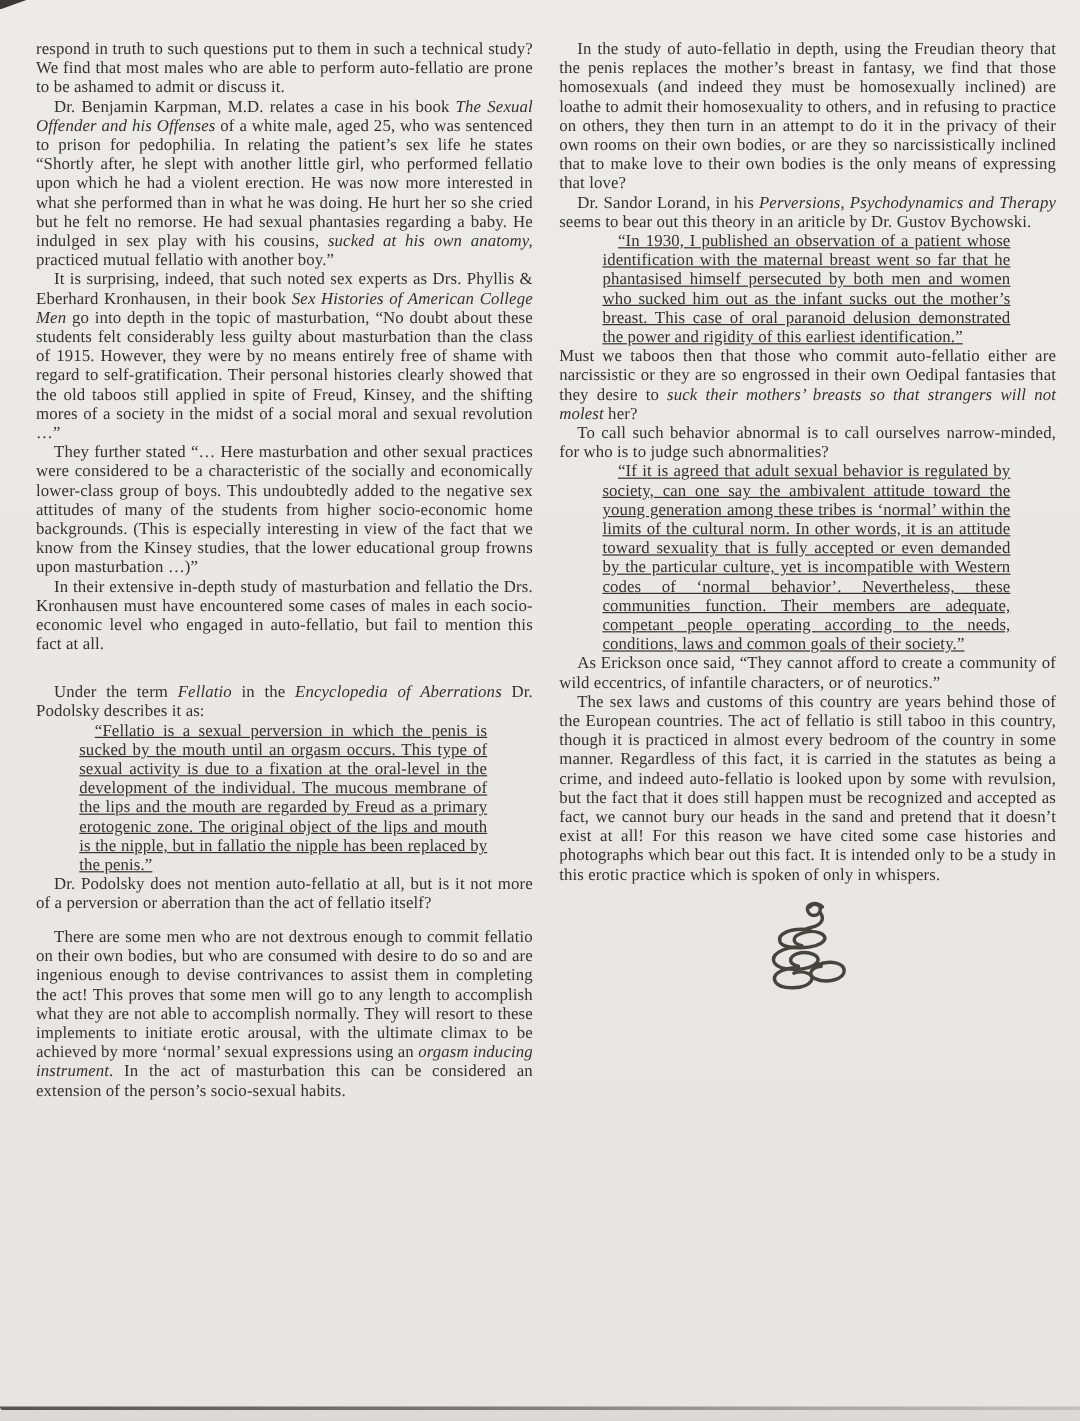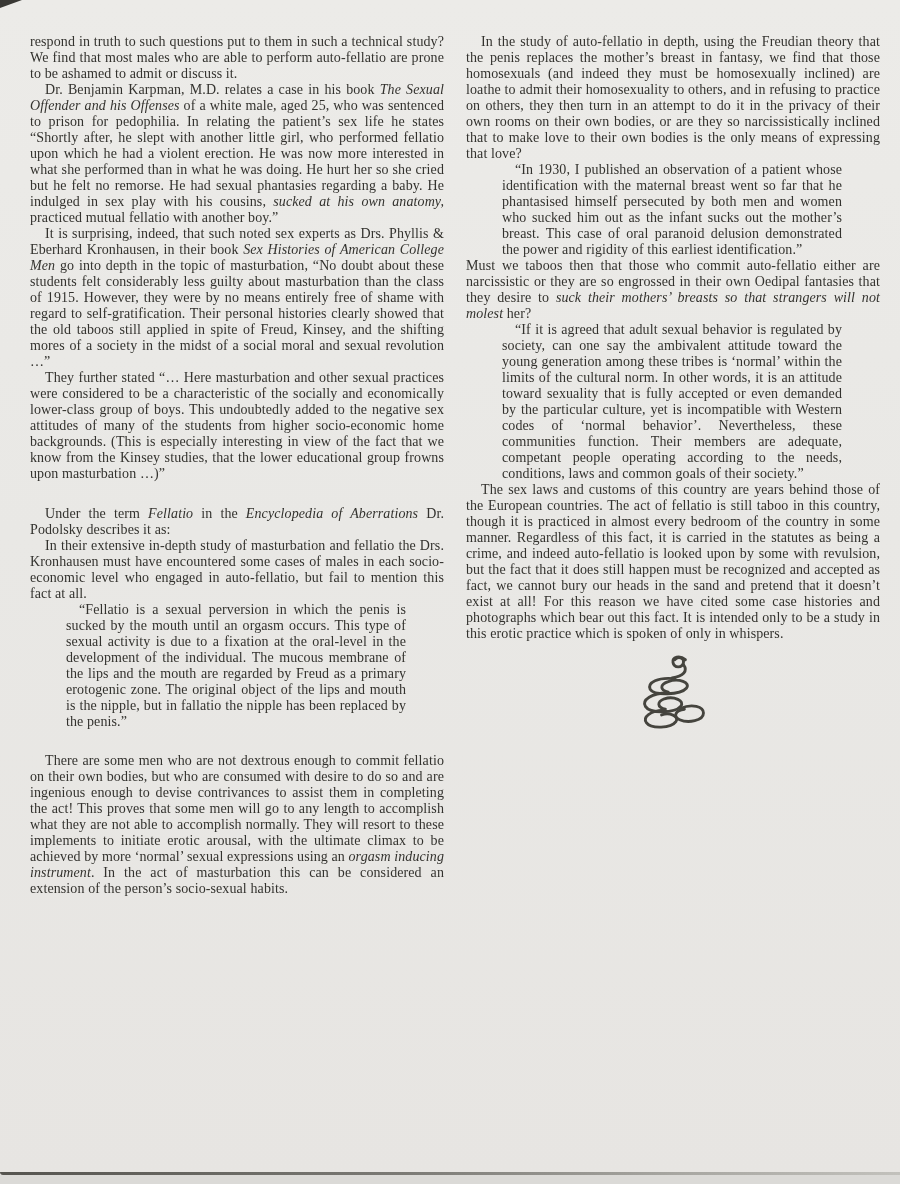--- a/index.html
+++ b/index.html
@@ -53,23 +53,24 @@
     line-height: 16px;
     text-align: justify;
     letter-spacing: 0.1px;
   }
   .col p { margin: 0; }
   p.indent { text-indent: 15px; }
   p.quote {
     margin-left: 36px;
     margin-right: 38px;
     text-indent: 13px;
+    text-decoration: underline;
   }
   p.gap-large { margin-top: 24px; }
-  p.gap-small { margin-top: 23px; }
+  p.gap-small { margin-top: 12px; }
   em { font-style: italic; }
   .ornament {
     margin: 12px auto 0 auto;
     width: 104px;
     height: 80px;
     display: flex;
     align-items: center;
     justify-content: center;
   }
 </style>
@@ -80,32 +81,36 @@
   <div class="paper"></div>
   <div class="corner-mark"></div>
 
   <div class="columns">
     <div class="col">
       <div id="left-paragraphs">
           <p class="body"><span>respond in truth to such questions put to them in such a technical study? We find that most males who are able to perform auto-fellatio are prone to be ashamed to admit or discuss it.</span></p>
           <p class="body indent"><span>Dr. Benjamin Karpman, M.D. relates a case in his book </span><em>The Sexual Offender and his Offenses</em><span> of a white male, aged 25, who was sentenced to prison for pedophilia. In relating the patient’s sex life he states “Shortly after, he slept with another little girl, who performed fellatio upon which he had a violent erection. He was now more interested in what she performed than in what he was doing. He hurt her so she cried but he felt no remorse. He had sexual phantasies regarding a baby. He indulged in sex play with his cousins, </span><em>sucked at his own anatomy,</em><span> practiced mutual fellatio with another boy.”</span></p>
           <p class="body indent"><span>It is surprising, indeed, that such noted sex experts as Drs. Phyllis &amp; Eberhard Kronhausen, in their book </span><em>Sex Histories of American College Men</em><span> go into depth in the topic of masturbation, “No doubt about these students felt considerably less guilty about masturbation than the class of 1915. However, they were by no means entirely free of shame with regard to self-gratification. Their personal histories clearly showed that the old taboos still applied in spite of Freud, Kinsey, and the shifting mores of a society in the midst of a social moral and sexual revolution …”</span></p>
           <p class="body indent"><span>They further stated “… Here masturbation and other sexual practices were considered to be a characteristic of the socially and economically lower-class group of boys. This undoubtedly added to the negative sex attitudes of many of the students from higher socio-economic home backgrounds. (This is especially interesting in view of the fact that we know from the Kinsey studies, that the lower educational group frowns upon masturbation …)”</span></p>
+          <p class="body indent"><span>In their extensive in-depth study of masturbation and fellatio the Drs. Kronhausen must have encountered some cases of males in each socio-economic level who engaged in auto-fellatio, but fail to mention this fact at all.</span></p>
           <p class="body indent gap-large"><span>Under the term </span><em>Fellatio</em><span> in the </span><em>Encyclopedia of Aberrations</em><span> Dr. Podolsky describes it as:</span></p>
-          <p class="body indent"><span>In their extensive in-depth study of masturbation and fellatio the Drs. Kronhausen must have encountered some cases of males in each socio-economic level who engaged in auto-fellatio, but fail to mention this fact at all.</span></p>
           <p class="quote"><span>“Fellatio is a sexual perversion in which the penis is sucked by the mouth until an orgasm occurs. This type of sexual activity is due to a fixation at the oral-level in the development of the individual. The mucous membrane of the lips and the mouth are regarded by Freud as a primary erotogenic zone. The original object of the lips and mouth is the nipple, but in fallatio the nipple has been replaced by the penis.”</span></p>
+          <p class="body indent"><span>Dr. Podolsky does not mention auto-fellatio at all, but is it not more of a perversion or aberration than the act of fellatio itself?</span></p>
           <p class="body indent gap-small"><span>There are some men who are not dextrous enough to commit fellatio on their own bodies, but who are consumed with desire to do so and are ingenious enough to devise contrivances to assist them in completing the act! This proves that some men will go to any length to accomplish what they are not able to accomplish normally. They will resort to these implements to initiate erotic arousal, with the ultimate climax to be achieved by more ‘normal’ sexual expressions using an </span><em>orgasm inducing instrument</em><span>. In the act of masturbation this can be considered an extension of the person’s socio-sexual habits.</span></p>
         </div>
     </div>
     <div class="col">
       <div id="right-paragraphs">
           <p class="body indent"><span>In the study of auto-fellatio in depth, using the Freudian theory that the penis replaces the mother’s breast in fantasy, we find that those homosexuals (and indeed they must be homosexually inclined) are loathe to admit their homosexuality to others, and in refusing to practice on others, they then turn in an attempt to do it in the privacy of their own rooms on their own bodies, or are they so narcissistically inclined that to make love to their own bodies is the only means of expressing that love?</span></p>
+          <p class="body indent"><span>Dr. Sandor Lorand, in his </span><em>Perversions, Psychodynamics and Therapy</em><span> seems to bear out this theory in an ariticle by Dr. Gustov Bychowski.</span></p>
           <p class="quote"><span>“In 1930, I published an observation of a patient whose identification with the maternal breast went so far that he phantasised himself persecuted by both men and women who sucked him out as the infant sucks out the mother’s breast. This case of oral paranoid delusion demonstrated the power and rigidity of this earliest identification.”</span></p>
           <p class="body"><span>Must we taboos then that those who commit auto-fellatio either are narcissistic or they are so engrossed in their own Oedipal fantasies that they desire to </span><em>suck their mothers’ breasts so that strangers will not molest</em><span> her?</span></p>
+          <p class="body indent"><span>To call such behavior abnormal is to call ourselves narrow-minded, for who is to judge such abnormalities?</span></p>
           <p class="quote"><span>“If it is agreed that adult sexual behavior is regulated by society, can one say the ambivalent attitude toward the young generation among these tribes is ‘normal’ within the limits of the cultural norm. In other words, it is an attitude toward sexuality that is fully accepted or even demanded by the particular culture, yet is incompatible with Western codes of ‘normal behavior’. Nevertheless, these communities function. Their members are adequate, competant people operating according to the needs, conditions, laws and common goals of their society.”</span></p>
+          <p class="body indent"><span>As Erickson once said, “They cannot afford to create a community of wild eccentrics, of infantile characters, or of neurotics.”</span></p>
           <p class="body indent"><span>The sex laws and customs of this country are years behind those of the European countries. The act of fellatio is still taboo in this country, though it is practiced in almost every bedroom of the country in some manner. Regardless of this fact, it is carried in the statutes as being a crime, and indeed auto-fellatio is looked upon by some with revulsion, but the fact that it does still happen must be recognized and accepted as fact, we cannot bury our heads in the sand and pretend that it doesn’t exist at all! For this reason we have cited some case histories and photographs which bear out this fact. It is intended only to be a study in this erotic practice which is spoken of only in whispers.</span></p>
         </div>
       <div class="ornament">
         <svg width="104" height="80" viewBox="0 0 100 84">
           <g fill="none" stroke-width="3" stroke-linecap="round" stroke="#45443e">
             <path d="M63 6 C57 1 49 3 50 9 C51 15 60 15 61 9 C62 4 55 2 52 6"></path>
             <path d="M61 11 C66 18 61 23 49 25"></path>
             <path d="M52 26 C34 24 23 30 26 37 C30 44 58 43 64 36 C69 30 56 25 45 29 C36 32 36 38 45 40"></path>
             <path d="M44 41 C28 41 17 48 21 55 C26 63 52 62 58 55 C63 49 51 44 41 47 C33 50 33 56 42 58"></path>
             <path d="M58 57 C70 52 82 55 82 62 C82 70 66 73 57 69 C50 66 52 59 62 58"></path>

